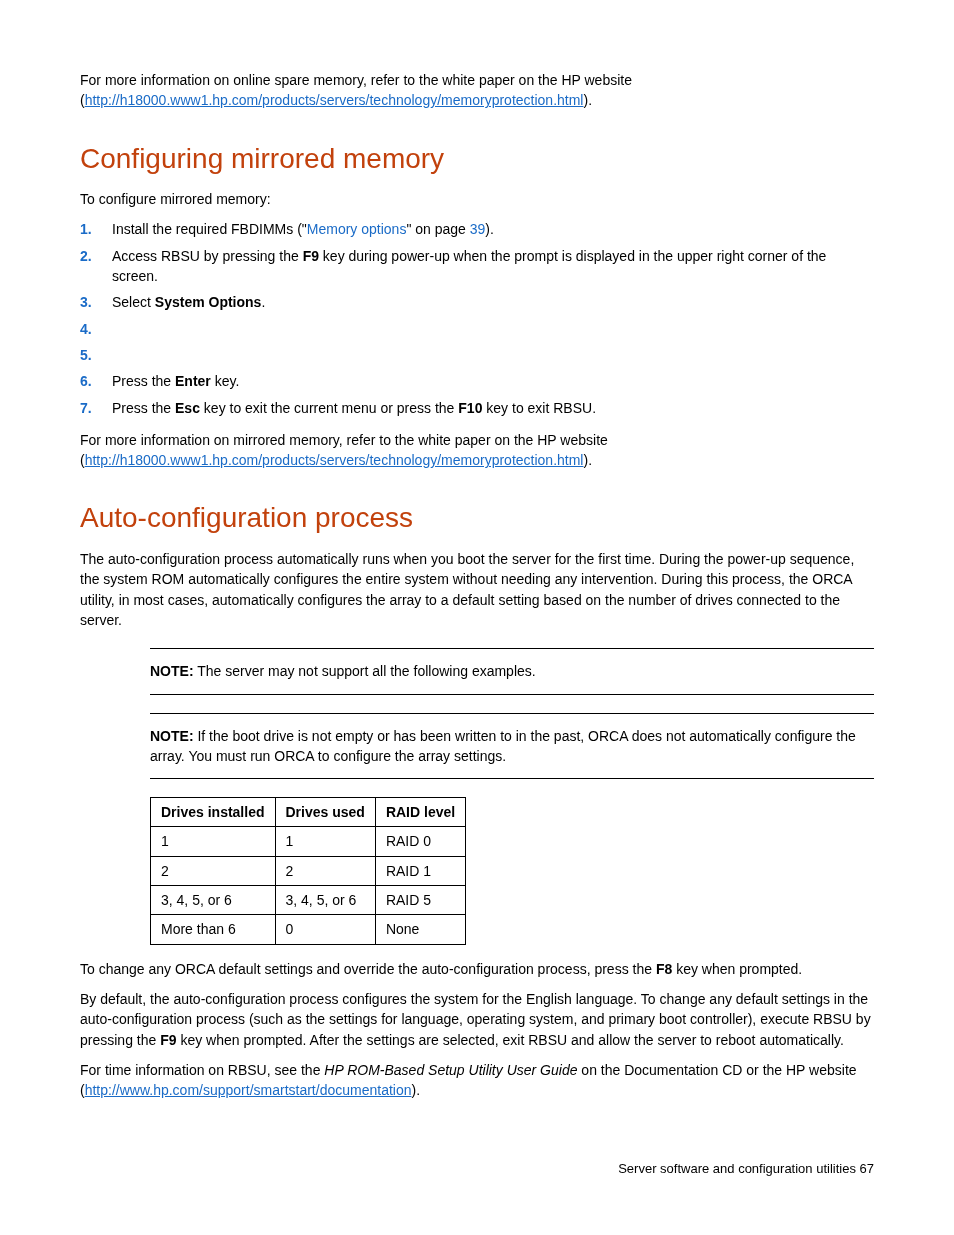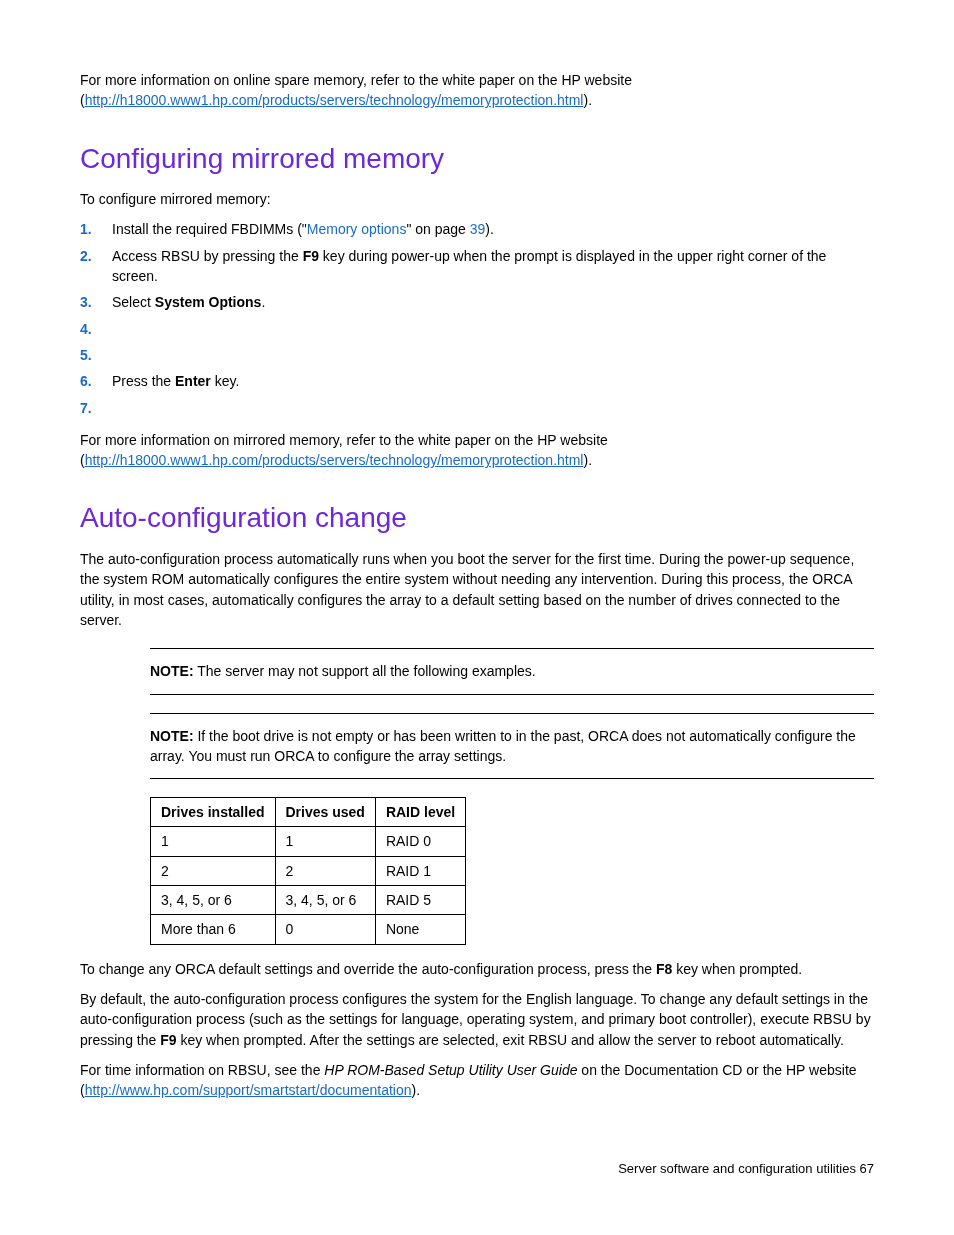--- a/index.html
+++ b/index.html
@@ -19,21 +19,21 @@
     color: #1a6bc7;
     text-decoration: underline;
   }
   .xref {
     color: #1a6bc7;
   }
   h2.section-heading {
     font-family: Arial, Helvetica, sans-serif;
     font-weight: normal;
     font-size: 28px;
-    color: #6d28d9;
+    color: #c2410c;
     margin: 28px 0 10px 0;
   }
   ol.numbered {
     margin: 10px 0 12px 0;
     padding-left: 0;
     list-style: none;
   }
   ol.numbered > li {
     display: flex;
     gap: 18px;
@@ -114,28 +114,31 @@
     <span class="num">5.</span>
   </li>
   <li>
     <span class="num">6.</span>
     <span>
       <span>Press the </span><b>Enter</b><span> key.</span>
     </span>
   </li>
   <li>
     <span class="num">7.</span>
+    <span>
+      <span>Press the </span><b>Esc</b><span> key to exit the current menu or press the </span><b>F10</b><span> key to exit RBSU.</span>
+    </span>
   </li>
 </ol>
 
 <div class="indent para">
   <span>For more information on mirrored memory, refer to the white paper on the HP website (</span><a class="link">http://h18000.www1.hp.com/products/servers/technology/memoryprotection.html</a><span>).</span>
 </div>
 
-<h2 class="section-heading">Auto-configuration change</h2>
+<h2 class="section-heading">Auto-configuration process</h2>
 
 <div class="indent para">The auto-configuration process automatically runs when you boot the server for the first time. During the power-up sequence, the system ROM automatically configures the entire system without needing any intervention. During this process, the ORCA utility, in most cases, automatically configures the array to a default setting based on the number of drives connected to the server.</div>
 
 <div class="note-box indent">
   <span class="note-label">NOTE:</span><span>  The server may not support all the following examples.</span>
 </div>
 
 <div class="note-box indent">
   <span class="note-label">NOTE:</span><span>  If the boot drive is not empty or has been written to in the past, ORCA does not automatically configure the array. You must run ORCA to configure the array settings.</span>
 </div>

